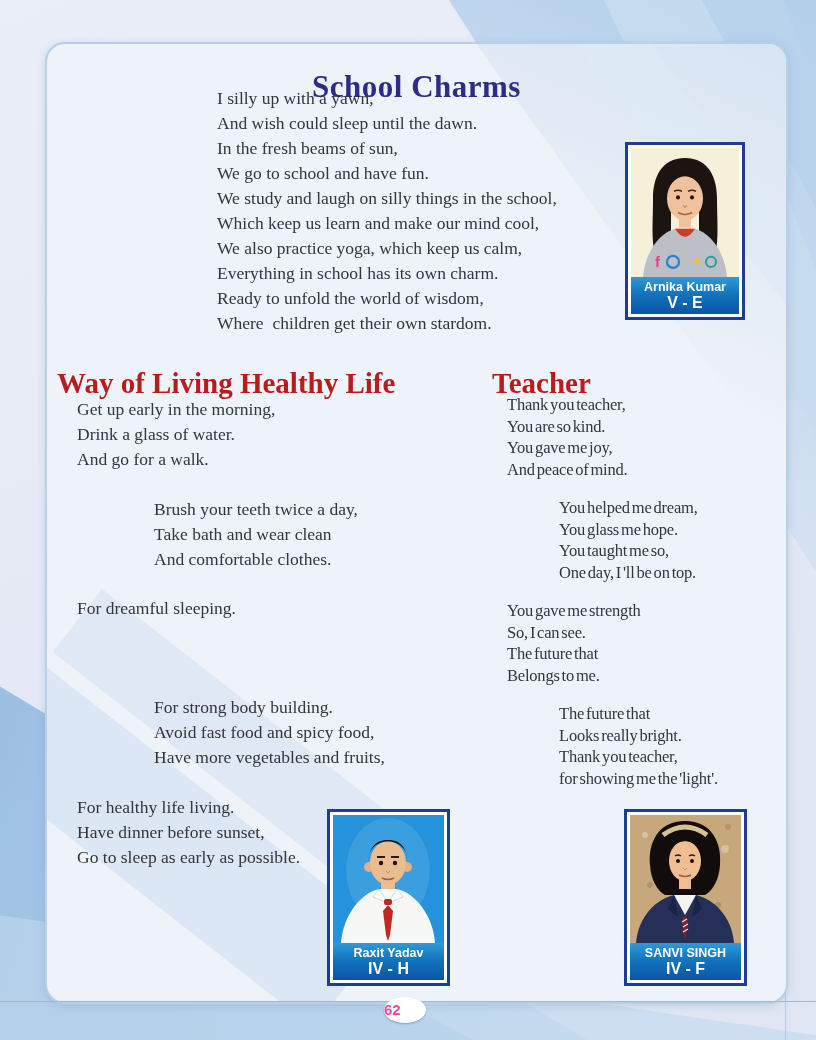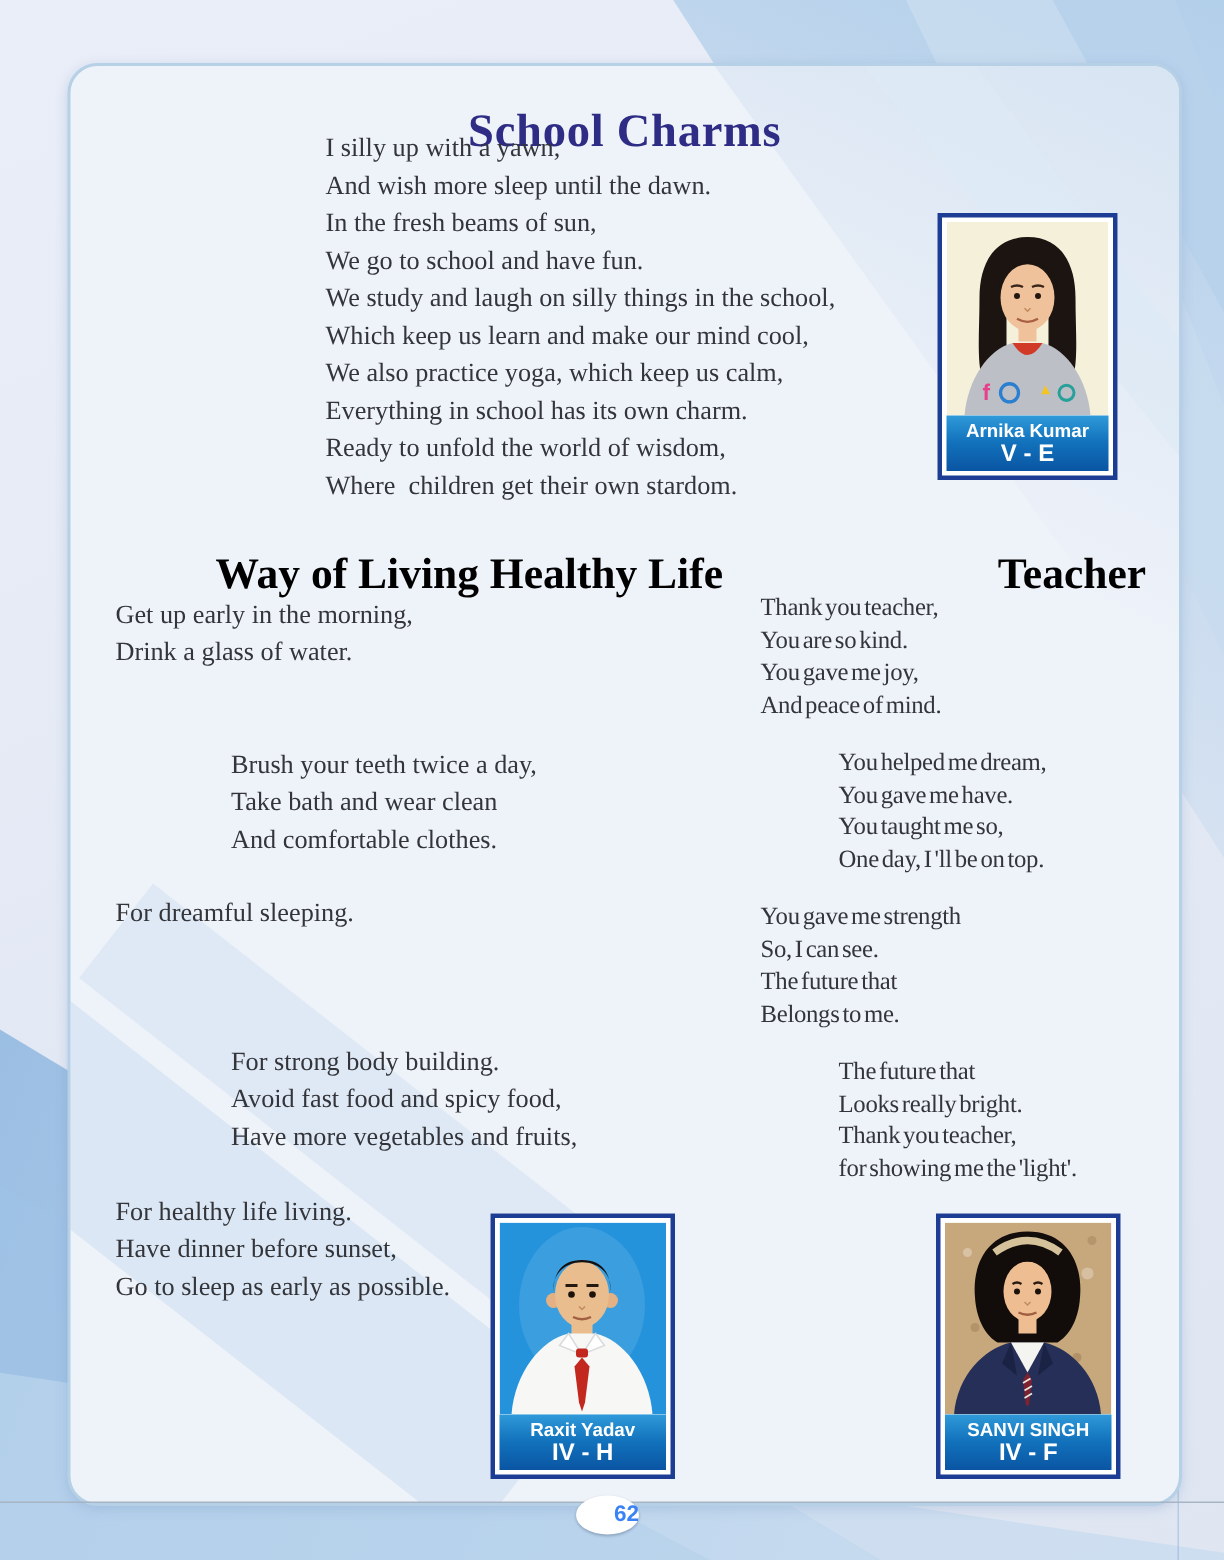--- a/index.html
+++ b/index.html
@@ -28,22 +28,22 @@
   .p-tr2{position:absolute;right:0;top:0;width:300px;height:260px;
          background:#dde9f5;clip-path:polygon(30% 0,55% 0,100% 70%,100% 100%);
          opacity:.7;pointer-events:none;}
   .chev{position:absolute;background:#bcd4ec;opacity:.38;transform:rotate(38deg);
         transform-origin:left top;pointer-events:none;}
   .chev1{left:-30px;top:600px;width:470px;height:120px;}
   .chev2{left:55px;top:545px;width:430px;height:80px;opacity:.30;}
   
   .h-main{position:absolute;left:0;width:100%;text-align:center;top:4px;
           font-size:31px;font-weight:bold;color:#2e2c85;letter-spacing:.5px;}
-  .h-sub{position:absolute;top:299px;font-size:29px;font-weight:bold;color:#000000;
-         text-align:right;}
+  .h-sub{position:absolute;top:299px;font-size:29px;font-weight:bold;color:#b91c1c;
+         text-align:left;}
   .h-left{left:10px;width:425px;}
   .h-right{left:445px;width:272px;}
   
   .ln{white-space:pre-wrap;color:#33353a;}
   .poem-sc{position:absolute;left:170px;top:42px;font-size:17.5px;line-height:25px;}
   .stz-l{position:absolute;font-size:17.5px;line-height:25px;}
   .stz-r{position:absolute;font-size:16.5px;line-height:21.6px;
          word-spacing:-2px;letter-spacing:-0.2px;}
   
   .photo-card{position:absolute;margin:0;border:3px solid #1d3d94;background:#fff;
@@ -55,23 +55,23 @@
         font-weight:bold;padding-top:3px;box-sizing:border-box;}
   .s-name{font-size:12.5px;line-height:15px;}
   .s-class{font-size:16px;line-height:15px;}
   .card-arnika{left:578px;top:98px;width:120px;height:178px;}
   .card-raxit{left:280px;top:765px;width:123px;height:177px;}
   .card-sanvi{left:577px;top:765px;width:123px;height:177px;}
   
   .footer-line{position:absolute;left:0;top:1001px;width:816px;height:1px;
                background:#a7b4c4;}
   .page-oval{position:absolute;left:384px;top:997px;width:42px;height:26px;
-             background:#fff;border-radius:50%;text-align:right;
+             background:#fff;border-radius:50%;text-align:left;
              font-family:"Liberation Sans",sans-serif;font-weight:bold;
-             font-size:15px;line-height:26px;color:#3b82f6;
+             font-size:15px;line-height:26px;color:#ec4899;
              box-shadow:0 1px 2px rgba(40,60,90,.35);}
 </style>
 </head>
 <body>
 
 <div class="layer bg-base"></div>
 <div class="layer tr-soft"></div>
 <div class="layer tr-streak1"></div>
 <div class="layer tr-streak2"></div>
 <div class="layer bl1"></div>
@@ -81,21 +81,21 @@
 
 <div class="panel">
   <div class="p-tr"></div>
   <div class="p-tr2"></div>
   <div class="chev chev1"></div>
   <div class="chev chev2"></div>
 
   <h1 class="h-main">School Charms</h1>
   <div class="poem-sc">
     <div class="ln">I silly up with a yawn,</div>
-    <div class="ln">And wish more sleep until the dawn.</div>
+    <div class="ln">And wish could sleep until the dawn.</div>
     <div class="ln">In the fresh beams of sun,</div>
     <div class="ln">We go to school and have fun.</div>
     <div class="ln">We study and laugh on silly things in the school,</div>
     <div class="ln">Which keep us learn and make our mind cool,</div>
     <div class="ln">We also practice yoga, which keep us calm,</div>
     <div class="ln">Everything in school has its own charm.</div>
     <div class="ln">Ready to unfold the world of wisdom,</div>
     <div class="ln">Where  children get their own stardom.</div>
   </div>
 
@@ -125,20 +125,21 @@
       <div class="s-name">Arnika Kumar</div>
       <div class="s-class">V - E</div>
     </figcaption>
   </figure>
 
   <h2 class="h-sub h-left">Way of Living Healthy Life</h2>
 
   <div class="stz-l" style="left:30px;top:353px;">
     <div class="ln">Get up early in the morning,</div>
     <div class="ln">Drink a glass of water.</div>
+    <div class="ln">And go for a walk.</div>
   </div>
   <div class="stz-l" style="left:107px;top:453px;">
     <div class="ln">Brush your teeth twice a day,</div>
     <div class="ln">Take bath and wear clean</div>
     <div class="ln">And comfortable clothes.</div>
   </div>
   <div class="stz-l" style="left:30px;top:552px;">
     <div class="ln">For dreamful sleeping.</div>
   </div>
   <div class="stz-l" style="left:107px;top:651px;">
@@ -155,21 +156,21 @@
   <h2 class="h-sub h-right">Teacher</h2>
 
   <div class="stz-r" style="left:460px;top:350px;">
     <div class="ln">Thank you teacher,</div>
     <div class="ln">You are so kind.</div>
     <div class="ln">You gave me joy,</div>
     <div class="ln">And peace of mind.</div>
   </div>
   <div class="stz-r" style="left:512px;top:453px;">
     <div class="ln">You helped me dream,</div>
-    <div class="ln">You gave me have.</div>
+    <div class="ln">You glass me hope.</div>
     <div class="ln">You taught me so,</div>
     <div class="ln">One day, I 'll be on top.</div>
   </div>
   <div class="stz-r" style="left:460px;top:556px;">
     <div class="ln">You gave me strength</div>
     <div class="ln">So, I can see.</div>
     <div class="ln">The future that</div>
     <div class="ln">Belongs to me.</div>
   </div>
   <div class="stz-r" style="left:512px;top:659px;">

